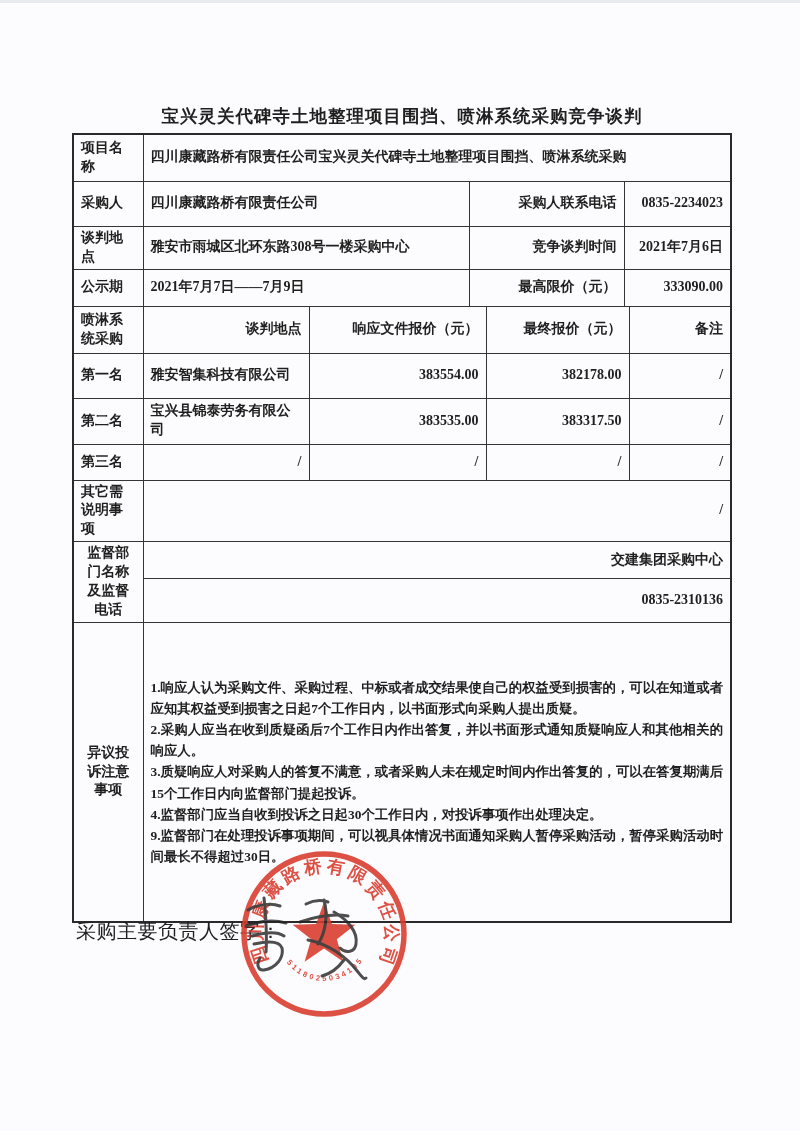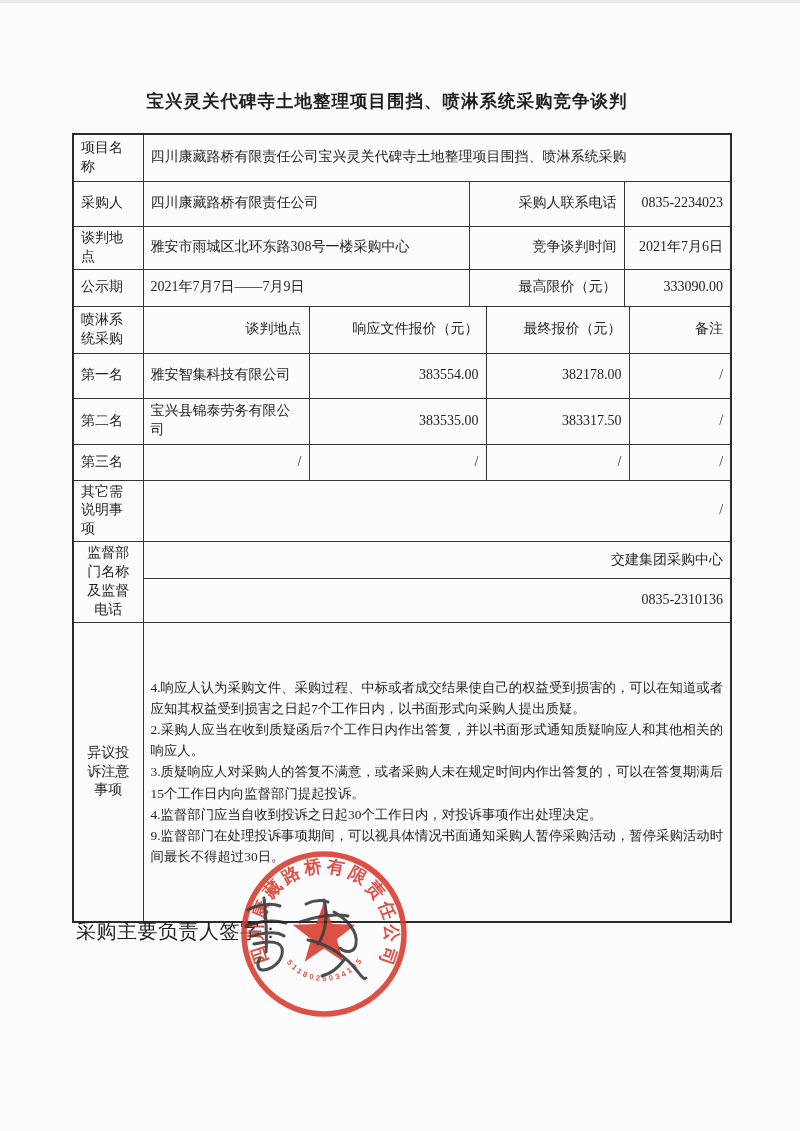--- a/index.html
+++ b/index.html
@@ -16,29 +16,30 @@
     background:#fcfcfe;
   }
   .scan-edge-top{
     position:absolute;left:0;top:0;width:800px;height:3px;
     background:#e9eaef;
   }
   .doc-title{
     position:absolute;left:0;top:88px;width:772px;
     text-align:center;
     font-size:17.5px;font-weight:bold;letter-spacing:1px;
-    margin:1px;
+    margin:16px;
   }
   table.doc-table{
     position:absolute;left:72px;top:133px;
     width:658px;
     border-collapse:collapse;
     table-layout:fixed;
     border:2px solid #2a2a2a;
     font-size:14px;
+    font-weight:bold;
   }
   table.doc-table td{
     border:1px solid #343434;
     padding:2px 7px;
     vertical-align:middle;
     line-height:1.35;
     word-break:break-all;
   }
   td.lab{ text-align:left; padding:2px 4px 2px 5px; }
   td.lab-c{ text-align:center; padding:2px 2px;margin-top:20px; }
@@ -145,21 +146,21 @@
       <td rowspan="2" class="lab-c">监督部门名称及监督电话</td>
       <td colspan="6" class="ctr">交建集团采购中心</td>
     </tr>
     <tr style="height:42px">
       <td colspan="6" class="ctr">0835-2310136</td>
     </tr>
 
     <tr style="height:300px">
       <td class="lab-c">异议投诉注意事项</td>
       <td colspan="6" class="notice-cell">
-        <div class="notice-item">4.响应人认为采购文件、采购过程、中标或者成交结果使自己的权益受到损害的，可以在知道或者应知其权益受到损害之日起7个工作日内，以书面形式向采购人提出质疑。</div>
+        <div class="notice-item">1.响应人认为采购文件、采购过程、中标或者成交结果使自己的权益受到损害的，可以在知道或者应知其权益受到损害之日起7个工作日内，以书面形式向采购人提出质疑。</div>
         <div class="notice-item">2.采购人应当在收到质疑函后7个工作日内作出答复，并以书面形式通知质疑响应人和其他相关的响应人。</div>
         <div class="notice-item">3.质疑响应人对采购人的答复不满意，或者采购人未在规定时间内作出答复的，可以在答复期满后15个工作日内向监督部门提起投诉。</div>
         <div class="notice-item">4.监督部门应当自收到投诉之日起30个工作日内，对投诉事项作出处理决定。</div>
         <div class="notice-item">9.监督部门在处理投诉事项期间，可以视具体情况书面通知采购人暂停采购活动，暂停采购活动时间最长不得超过30日。</div>
       </td>
     </tr>
   </tbody>
     </table>
 
   <div class="sign-line">采购主要负责人签字：</div>

